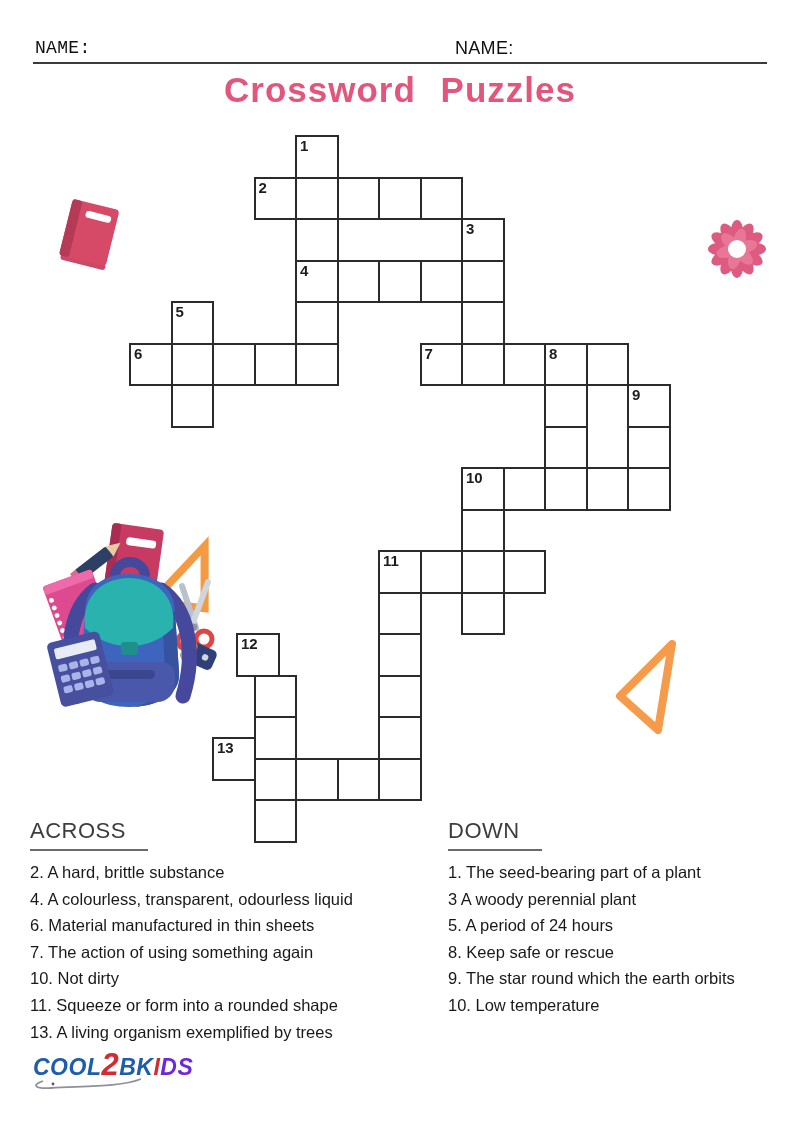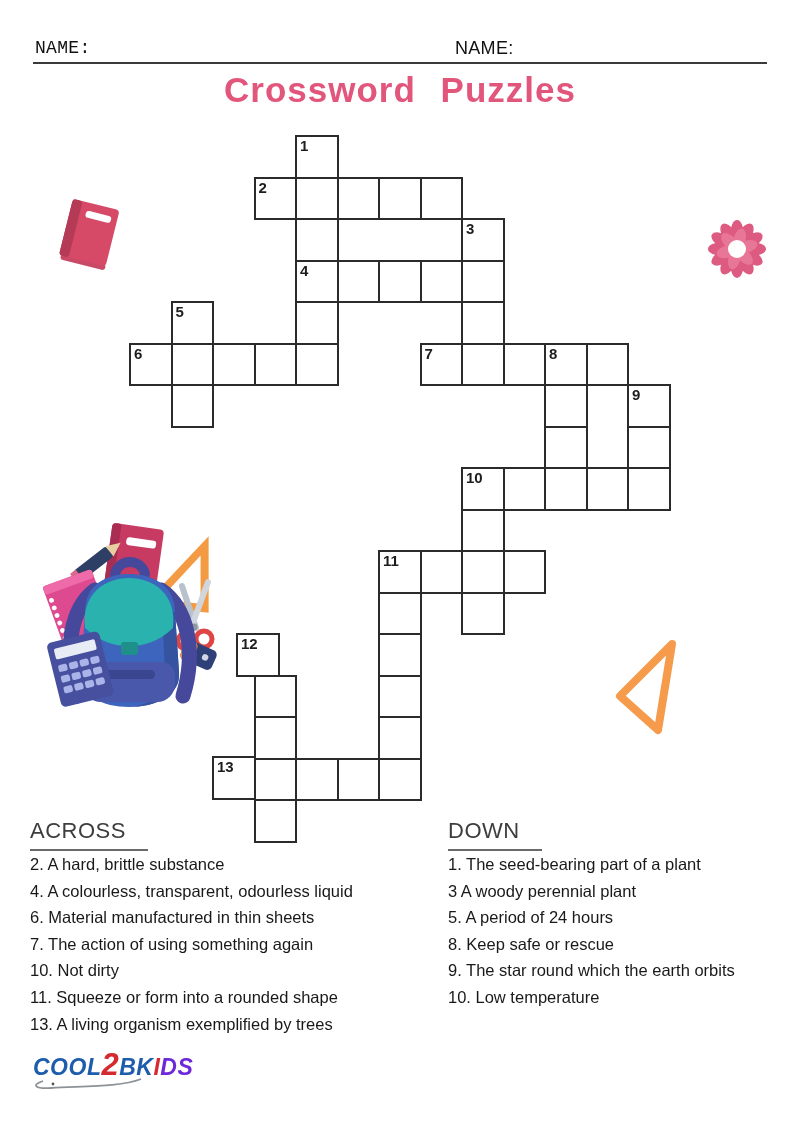--- a/index.html
+++ b/index.html
@@ -11,21 +11,21 @@
   #hdr-line{position:absolute;top:62px;left:33px;width:734px;height:2px;background:#3a3a3a;}
   #page-title{position:absolute;top:70px;left:0;width:800px;text-align:center;
               font-size:35px;font-weight:bold;letter-spacing:1px;word-spacing:14px;}
   #grid{position:absolute;left:129px;top:135px;width:568px;height:710px;}
   .cell{position:absolute;background:#fff;border:2px solid #2b2b2b;box-sizing:border-box;}
   .cellnum{position:absolute;top:0;left:3px;font-size:15px;font-weight:bold;color:#1d1d1d;}
   .deco{position:absolute;}
   .clue-col{position:absolute;width:395px;}
   .clue-header{display:inline-block;font-size:22px;color:#3d3d3d;letter-spacing:0.5px;
                border-bottom:2px solid #6a6a6a;padding:0 22px 5px 0;}
-  .clue-list{margin-top:0;}
+  .clue-list{margin-top:8px;}
   .clue{font-size:16.5px;color:#191919;line-height:26.6px;white-space:nowrap;}
   #across-col{left:30px;top:818px;}
   #down-col{left:448px;top:818px;width:370px;}
   #logo{position:absolute;left:33px;top:1053px;width:130px;height:36px;
         font-weight:bold;font-style:italic;font-size:23px;letter-spacing:0.5px;}
   #logo span{vertical-align:baseline;}
   .logo-two{font-size:31px;line-height:23px;}
   #logo-swoosh{position:absolute;left:-4px;top:22px;}
 </style>
 </head>
@@ -106,21 +106,21 @@
       <div class="cell" style="left: 249px; top: 456.5px; width: 43.5px; height: 43.5px; border-color: rgb(43, 43, 43);"></div>
       <div class="cell" style="left: 332px; top: 456.5px; width: 43.5px; height: 43.5px; border-color: rgb(43, 43, 43);"></div>
       <div class="cell" style="left: 107px; top: 498px; width: 43.5px; height: 43.5px; border-color: rgb(43, 43, 43);">
         <span class="cellnum">12</span>
       </div>
       <div class="cell" style="left: 249px; top: 498px; width: 43.5px; height: 43.5px; border-color: rgb(43, 43, 43);"></div>
       <div class="cell" style="left: 124.5px; top: 539.5px; width: 43.5px; height: 43.5px; border-color: rgb(43, 43, 43);"></div>
       <div class="cell" style="left: 249px; top: 539.5px; width: 43.5px; height: 43.5px; border-color: rgb(43, 43, 43);"></div>
       <div class="cell" style="left: 124.5px; top: 581px; width: 43.5px; height: 43.5px; border-color: rgb(43, 43, 43);"></div>
       <div class="cell" style="left: 249px; top: 581px; width: 43.5px; height: 43.5px; border-color: rgb(43, 43, 43);"></div>
-      <div class="cell" style="left: 83px; top: 621px; width: 43.5px; height: 43.5px; border-color: rgb(43, 43, 43);">
+      <div class="cell" style="left: 83px; top: 602px; width: 43.5px; height: 43.5px; border-color: rgb(43, 43, 43);">
         <span class="cellnum">13</span>
       </div>
       <div class="cell" style="left: 124.5px; top: 622.5px; width: 43.5px; height: 43.5px; border-color: rgb(43, 43, 43);"></div>
       <div class="cell" style="left: 166px; top: 622.5px; width: 43.5px; height: 43.5px; border-color: rgb(43, 43, 43);"></div>
       <div class="cell" style="left: 207.5px; top: 622.5px; width: 43.5px; height: 43.5px; border-color: rgb(43, 43, 43);"></div>
       <div class="cell" style="left: 249px; top: 622.5px; width: 43.5px; height: 43.5px; border-color: rgb(43, 43, 43);"></div>
       <div class="cell" style="left: 124.5px; top: 664px; width: 43.5px; height: 43.5px; border-color: rgb(43, 43, 43);"></div>
     </div>
 
   <svg class="deco" style="left:54px;top:198px;" width="72" height="80" viewBox="0 0 72 80">

